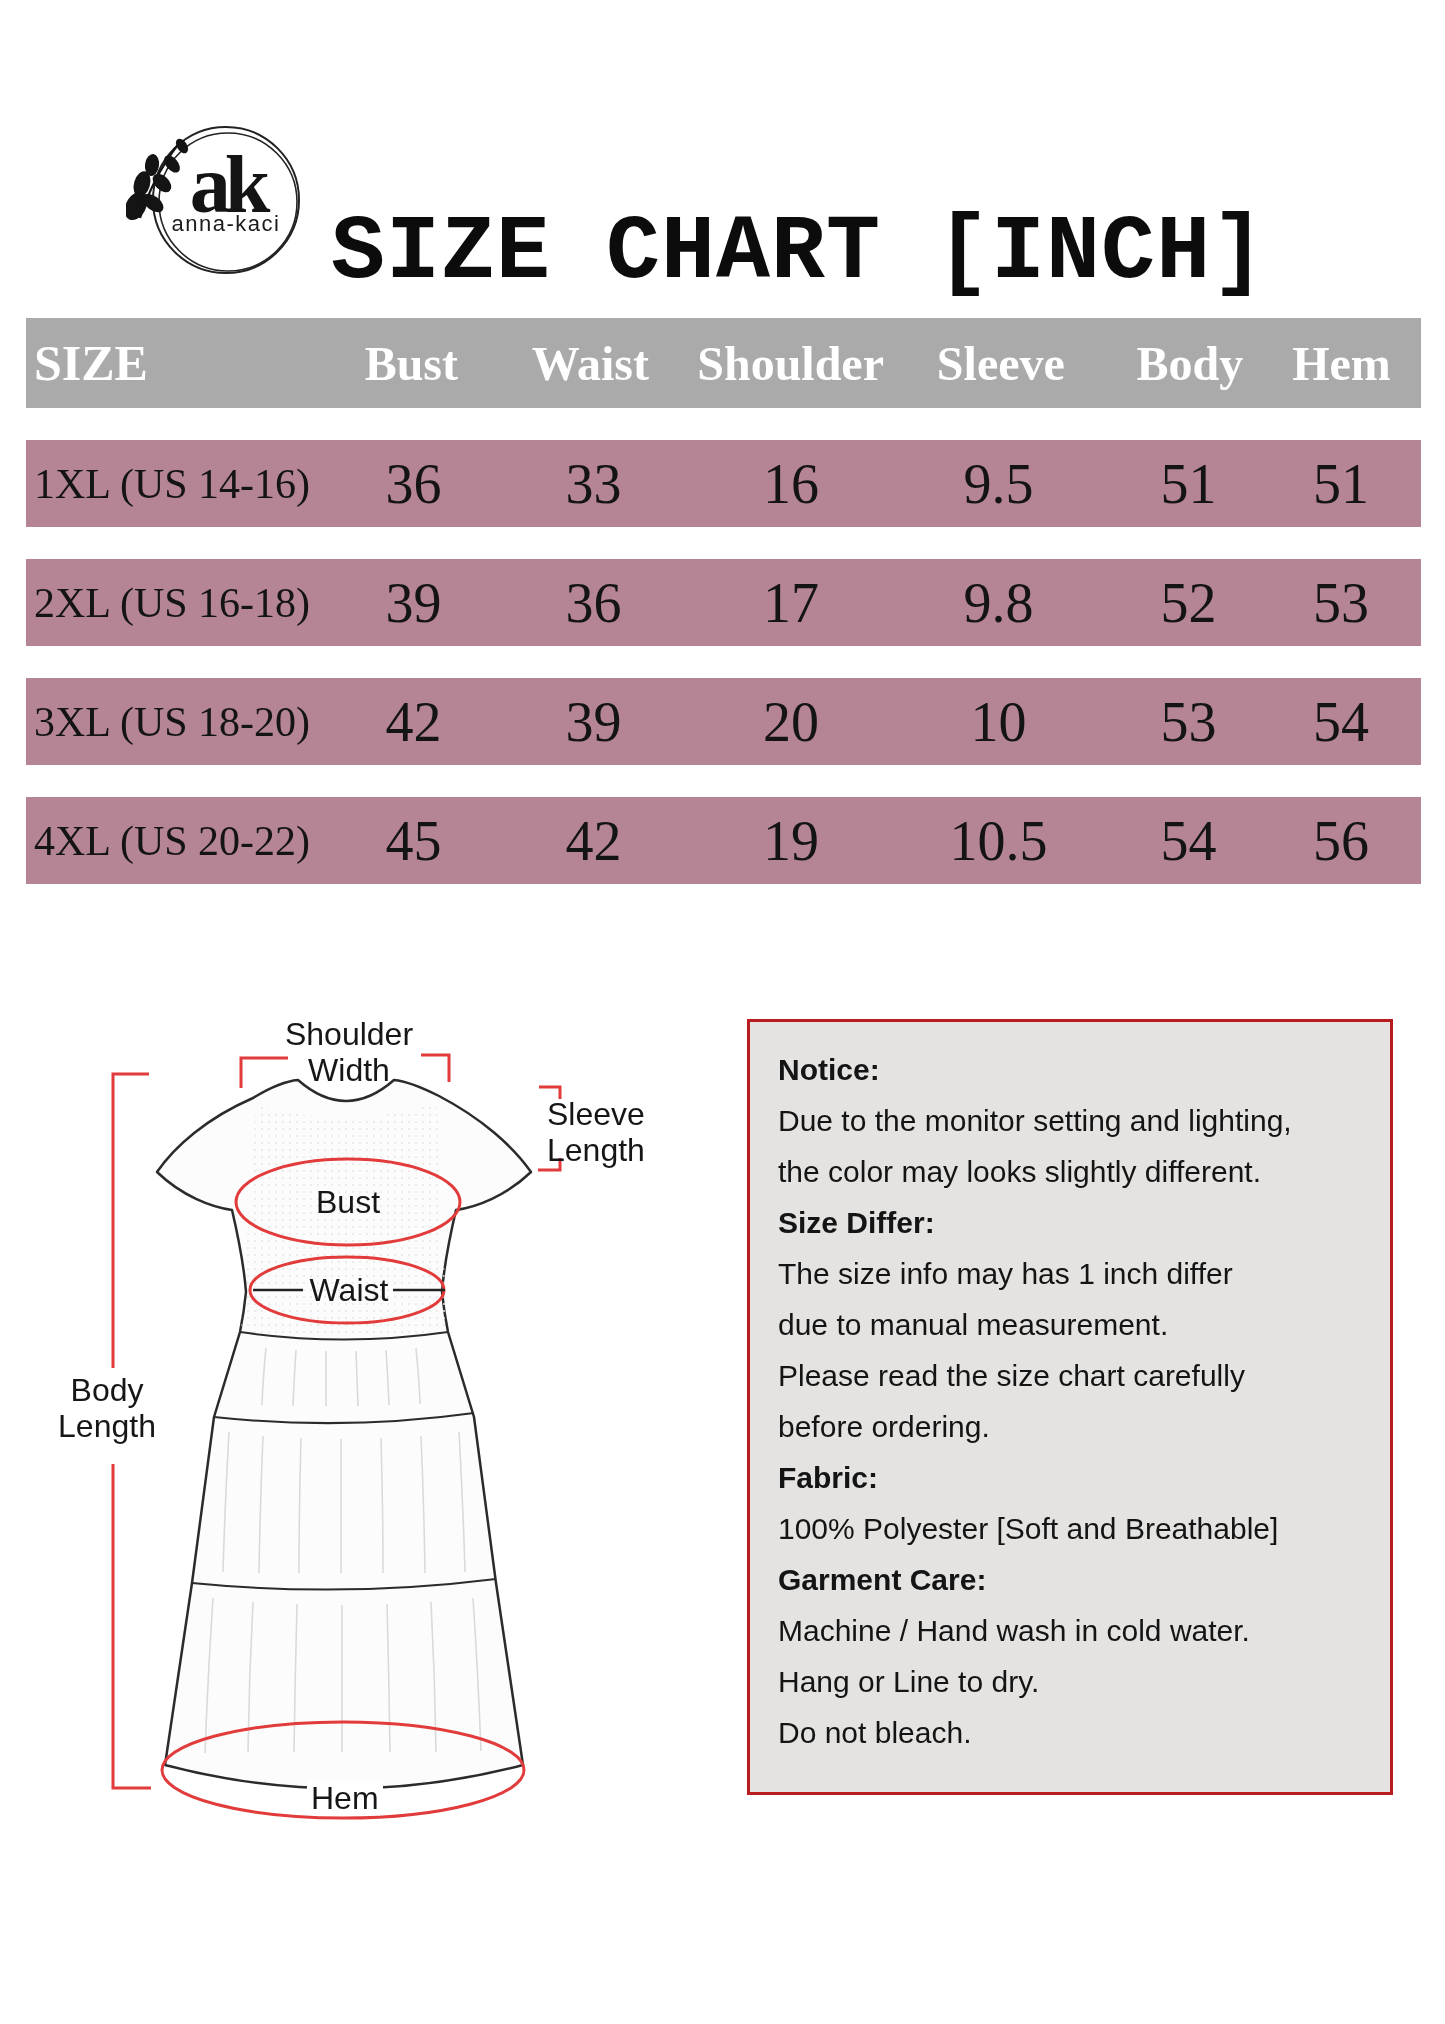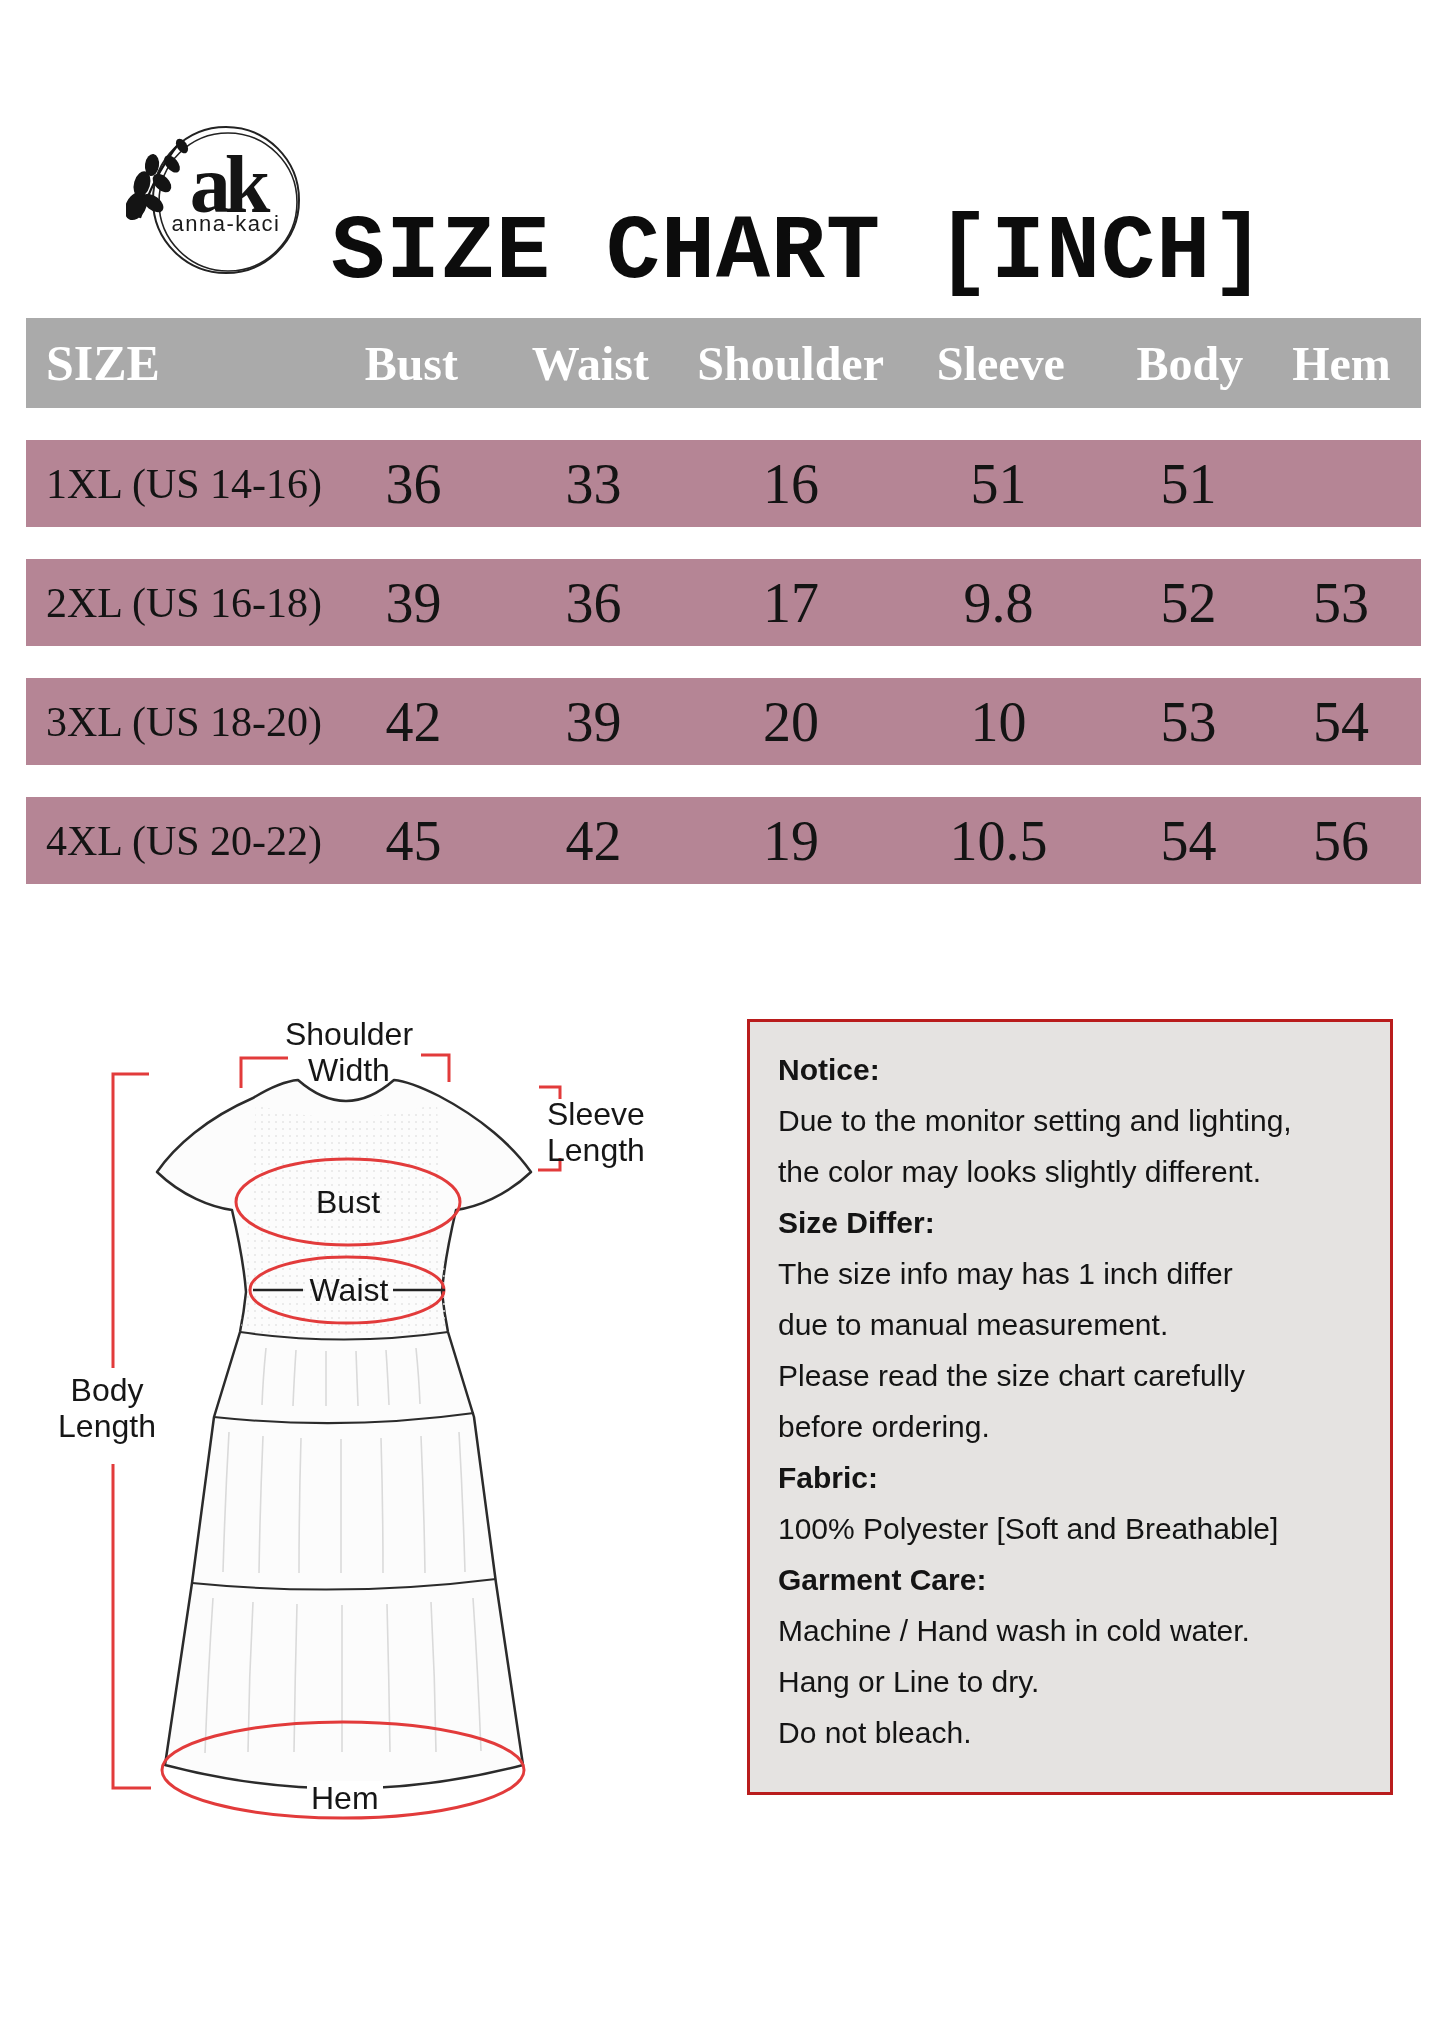--- a/index.html
+++ b/index.html
@@ -14,21 +14,21 @@
               font-family:Liberation Mono, monospace;}
 
   
   .size-table{position:absolute;left:25px;top:318px;width:1395px;}
   .t-row{display:grid;grid-template-columns:315fr 145fr 215fr 180fr 235fr 145fr 160fr;
          align-items:center;}
   .t-head{height:90px;background:#aaaaaa;color:#ffffff;font-weight:bold;
           font-size:48px;margin-bottom:25px;}
   .t-data{height:87px;background:#b58595;color:#141414;margin-bottom:26px;margin-top:32px;}
   .cell{text-align:center;white-space:nowrap;}
-  .cell.first{text-align:left;padding-left:20px;}
+  .cell.first{text-align:left;padding-left:8px;}
   .t-head .cell{font-size:48px;}
   .t-head .cell.first{font-size:50px;}
   .t-data .cell{font-size:56px;}
   .t-data .cell.first{font-size:42px;}
 
   
   .diagram-svg{position:absolute;left:60px;top:990px;}
   .dlabel{position:absolute;font-family:"Liberation Sans",sans-serif;color:#161616;
           font-size:32px;line-height:36px;text-align:center;}
   .dlabel.left-align{text-align:left;}
@@ -75,20 +75,21 @@
       <div class="cell">Sleeve</div>
       <div class="cell">Body</div>
       <div class="cell">Hem</div>
     </div>
 
     <div class="t-row t-data">
       <div class="cell first">1XL (US 14-16)</div>
       <div class="cell">36</div>
       <div class="cell">33</div>
       <div class="cell">16</div>
+      <div class="cell">9.5</div>
       <div class="cell">51</div>
       <div class="cell">51</div>
     </div>
 
     <div class="t-row t-data">
       <div class="cell first">2XL (US 16-18)</div>
       <div class="cell">39</div>
       <div class="cell">36</div>
       <div class="cell">17</div>
       <div class="cell">9.8</div>

